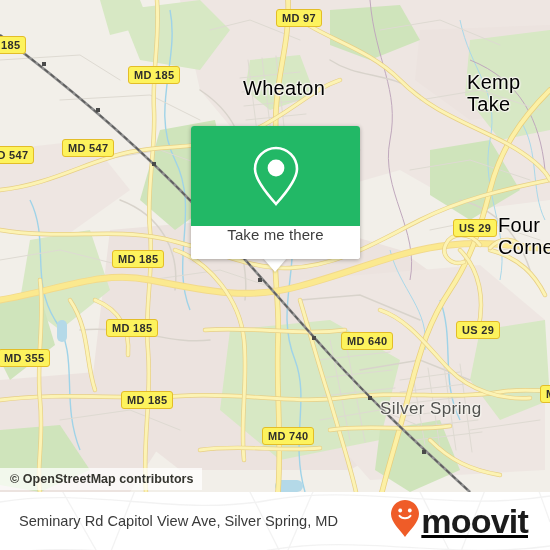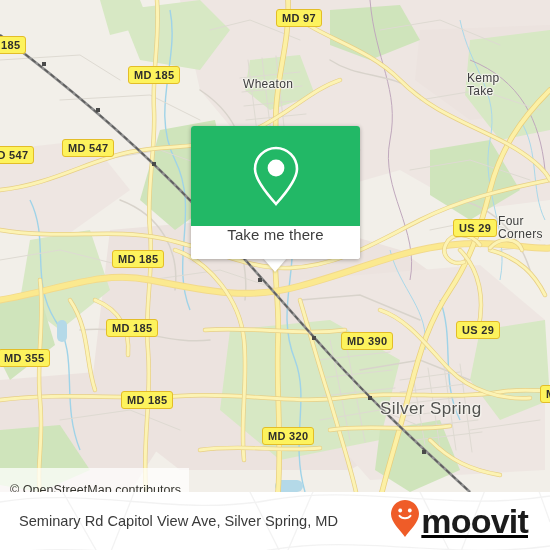--- a/index.html
+++ b/index.html
@@ -49,23 +49,23 @@
        0 1px 1.2px #f6f4ef, 0 -1px 1.2px #f6f4ef,
        1px 1px 1.2px #f6f4ef, -1px -1px 1.2px #f6f4ef;
     pointer-events: none;
   }
   .place-city {
     font-size: 17px;
     letter-spacing: 0.4px;
     color: #52524f;
   }
   .place-town {
-    font-size: 12px;
+    font-size: 20px;
     letter-spacing: 0.3px;
-    color: #404040;
+    color: #000000;
   }
   .place-two-line {
     line-height: 1.08;
     text-align: left;
   }
 
   
   .shield {
     position: absolute;
     background: #fdf35d;
@@ -83,23 +83,24 @@
   }
 
   
   .attribution {
     position: absolute;
     left: 0;
     top: 468px;
     background: rgba(255,255,255,0.72);
     color: #35352f;
     font-size: 12.5px;
-    padding: 15px 8px 4px 10px;
+    padding: 4px 8px 4px 10px;
     letter-spacing: 0.05px;
     white-space: nowrap;
+    font-weight: bold;
   }
 
   
   .popup {
     position: absolute;
     left: 191px;
     top: 126px;
     width: 169px;
     height: 133px;
     border-radius: 3px;
@@ -399,24 +400,24 @@
     </div>
 
     <div class="shield" style="left:276px; top:9px;">MD 97</div>
     <div class="shield" style="left:128px; top:66px;">MD 185</div>
     <div class="shield" style="left:62px;  top:139px;">MD 547</div>
     <div class="shield" style="left:-18px; top:146px;">MD 547</div>
     <div class="shield" style="left:112px; top:250px;">MD 185</div>
     <div class="shield" style="left:106px; top:319px;">MD 185</div>
     <div class="shield" style="left:-2px;  top:349px;">MD 355</div>
     <div class="shield" style="left:121px; top:391px;">MD 185</div>
-    <div class="shield" style="left:341px; top:332px;">MD 390</div>
+    <div class="shield" style="left:341px; top:332px;">MD 640</div>
     <div class="shield" style="left:453px; top:219px;">US 29</div>
     <div class="shield" style="left:456px; top:321px;">US 29</div>
-    <div class="shield" style="left:262px; top:427px;">MD 320</div>
+    <div class="shield" style="left:262px; top:427px;">MD 740</div>
     <div class="shield" style="left:540px; top:385px;">MD 97</div>
     <div class="shield" style="left:-26px; top:36px;">MD 185</div>
 
     <div class="popup-tail"></div>
     <div class="popup">
       <div class="popup-top">
         <span class="popup-pin">
           <svg width="52" height="64" viewBox="0 0 52 64">
             <path d="M26 4 C14.4 4 5 13.4 5 25 C5 36 17 50 26 60 C35 50 47 36 47 25 C47 13.4 37.6 4 26 4 Z" fill="none" stroke="#ffffff" stroke-width="2.6"></path>
             <circle cx="26" cy="24" r="8.4" fill="#ffffff"></circle>

